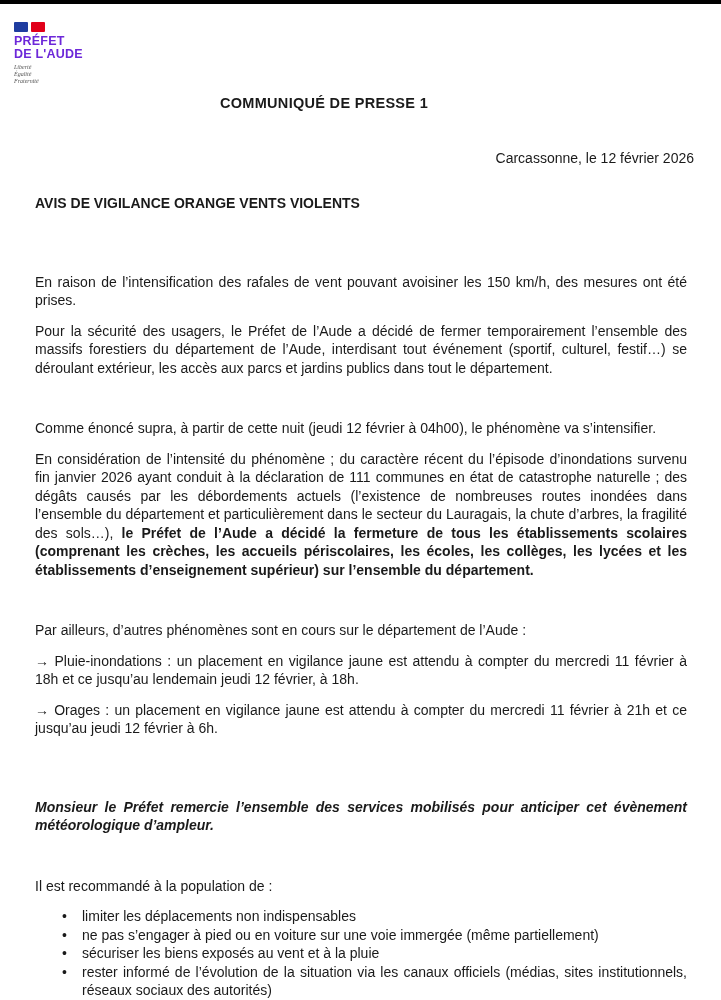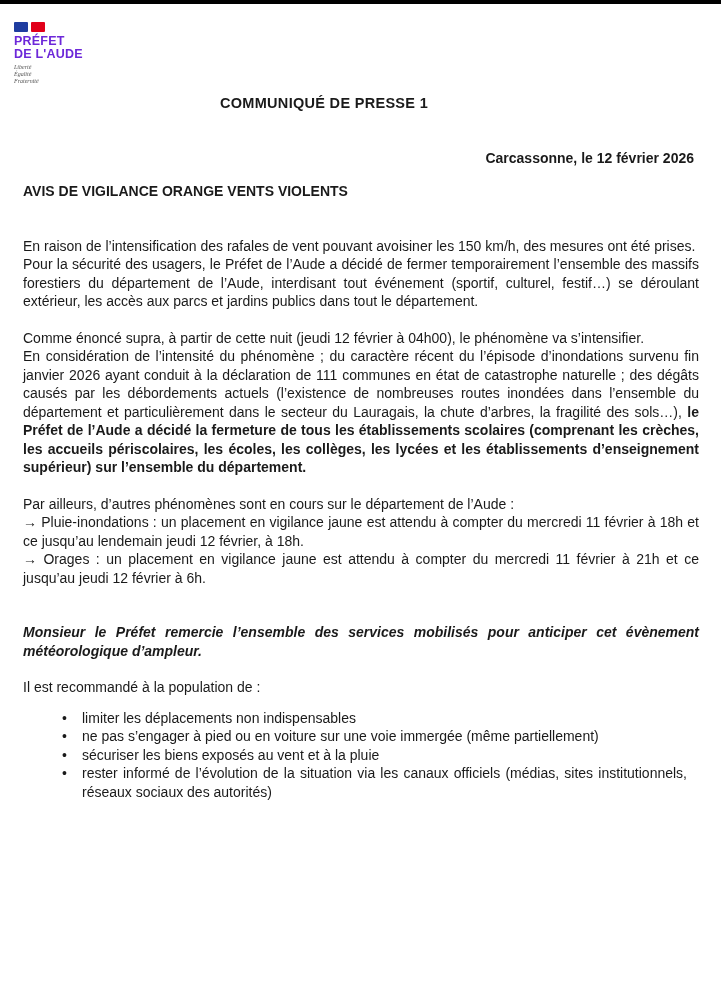--- a/index.html
+++ b/index.html
@@ -8,23 +8,23 @@
       font-family: "Liberation Sans", sans-serif; color: #1a1a1a;
     }
     .topbar { position: absolute; left: 0; top: 0; width: 721px; height: 4px; background: #000; }
     .logo { position: absolute; left: 14px; top: 22px; }
     .flag { display: flex; gap: 3px; align-items: center; }
     .flag .blue { width: 14px; height: 10px; background: #1f3da0; border-radius: 1px; }
     .flag .red { width: 14px; height: 10px; background: #e1001a; border-radius: 1px; }
     .logo .l1 { font-weight: bold; font-size: 12.5px; line-height: 13px; margin-top: 3px; color: #6d28d9; letter-spacing: 0.2px; }
     .logo .motto { font-style: italic; font-size: 6px; line-height: 7px; color: #555; margin-top: 3px; font-family: "Liberation Serif", serif; }
     .title { position: absolute; left: 0; width: 648px; top: 95px; text-align: center; font-weight: bold; font-size: 14.5px; letter-spacing: 0.3px; }
-    .date { position: absolute; right: 27px; top: 150px; font-size: 14px; font-weight: bold; }
+    .date { position: absolute; right: 27px; top: 150px; font-size: 14px; }
     .content { position: absolute; left: 23px; top: 182px; width: 676px; font-size: 14px; line-height: 18.5px; }
-    .content p { margin: 0; text-align: justify; }
+    .content p { margin: 12px; text-align: justify; }
     .gap { height: 18px; }
     .heading { font-weight: bold; }
     .b { font-weight: bold; }
     .i { font-style: italic; font-weight: bold; }
     ul.recs { margin: 12px; padding: 0 0 0 27px; list-style: none; }
     ul.recs li { position: relative; padding-left: 20px; text-align: justify; }
     ul.recs li::before { content: "•"; position: absolute; left: 0; top: 0; }
   </style>
 </head>
 <body>

